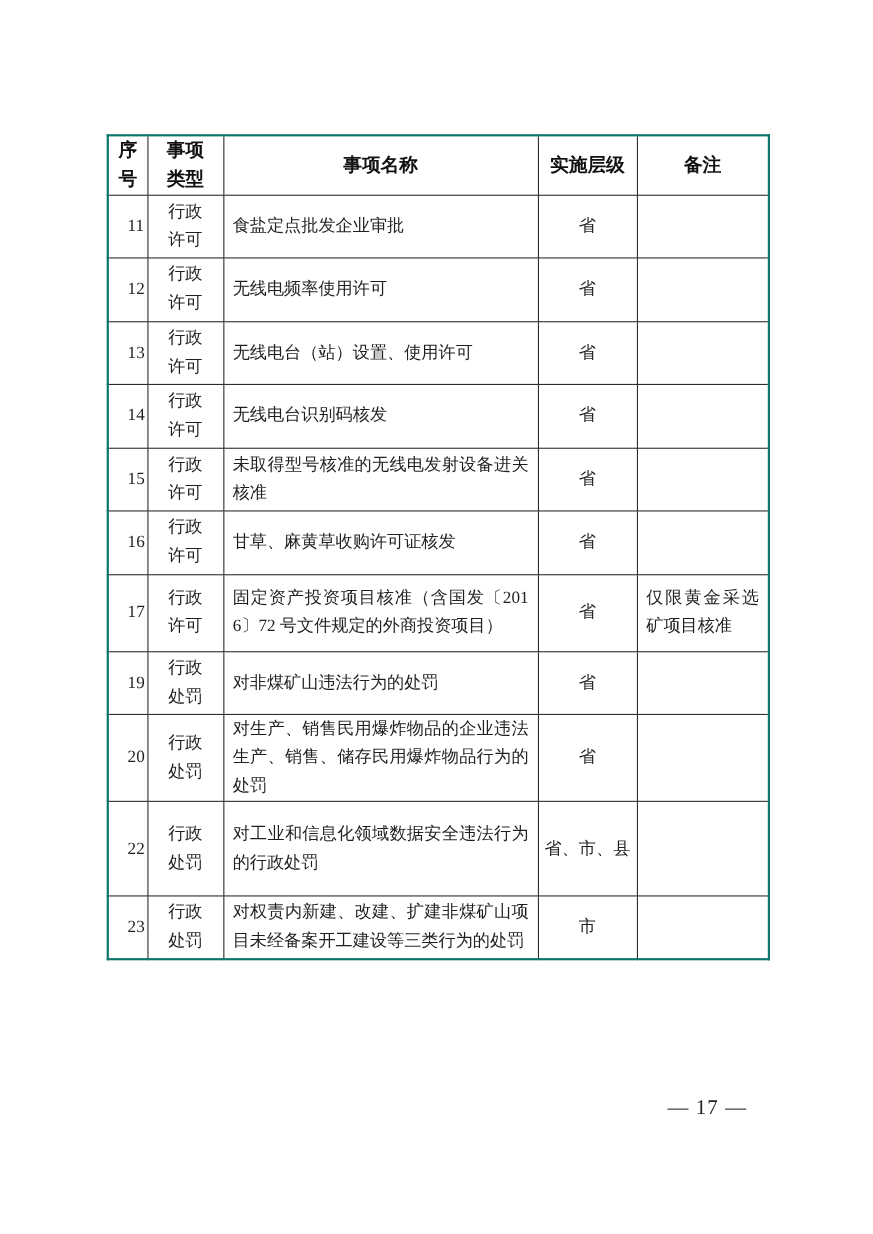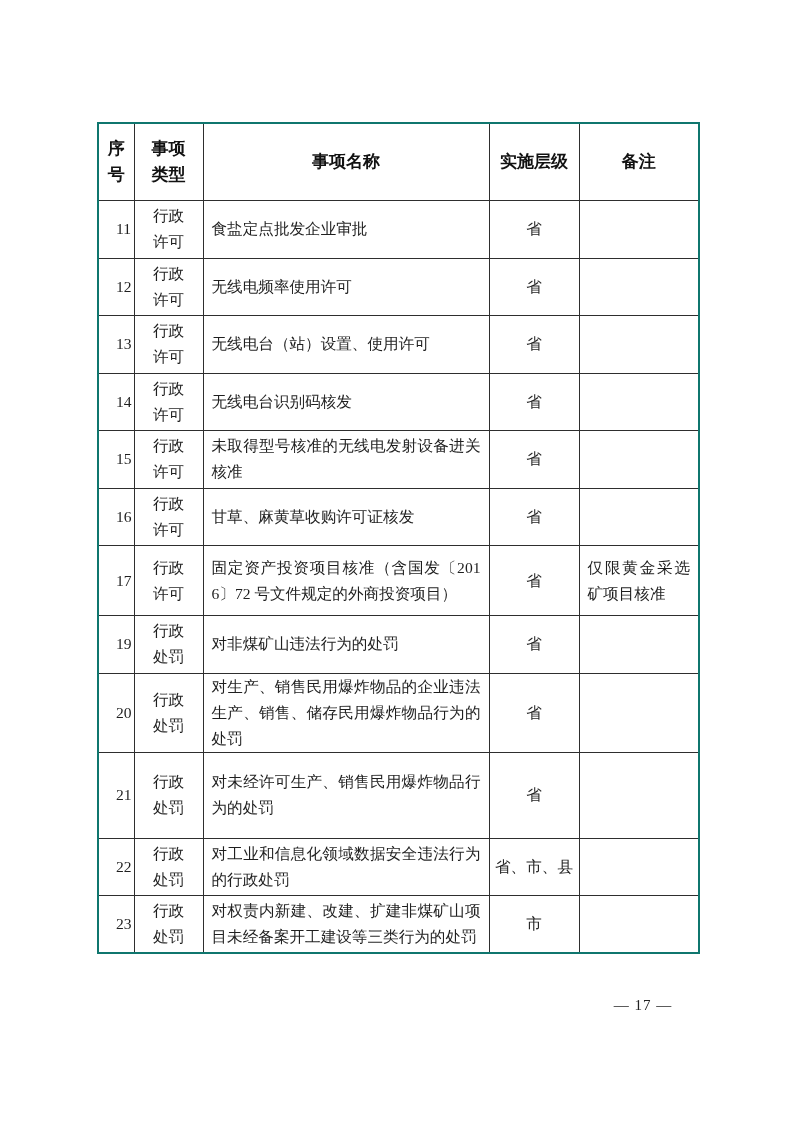--- a/index.html
+++ b/index.html
@@ -33,21 +33,21 @@
   .items tbody tr:nth-child(13) { height: 69px; }
   .items th {
     font-family: "Liberation Sans", sans-serif;
     font-size: 17px;
     font-weight: bold;
     line-height: 26px;
     text-align: center;
     padding: 0 2px;
     color: #111;
   }
-  .items th:nth-child(2) { padding: 12px 11px; }
+  .items th:nth-child(2) { padding: 0 11px; }
   .items td {
     font-size: 15.6px;
     line-height: 26px;
     color: #1f1f1f;
   }
   .c-no    { text-align: center; padding: 0 17px; }
   .c-type  { text-align: center; padding: 0 11px; }
   .c-name  { text-align: justify; text-justify: inter-ideograph; padding: 0 8px; word-break: break-all; }
   .c-level { text-align: center; padding: 0 2px; }
   .c-remark {
@@ -58,21 +58,21 @@
     text-justify: inter-ideograph;
     line-height: 27px;
     color: #111;
   }
   .page-number {
     position: absolute;
     left: 588px;
     top: 997px;
     width: 110px;
     text-align: center;
-    font-size: 15px;
+    font-size: 19px;
     letter-spacing: 1px;
     color: #222;
   }
 </style>
 </head>
 <body>
 
 <div class="page">
 
   <table class="items">
@@ -150,27 +150,20 @@
     <td class="c-remark"></td>
   </tr>
         <tr>
     <td class="c-no">20</td>
     <td class="c-type">行政处罚</td>
     <td class="c-name">对生产、销售民用爆炸物品的企业违法生产、销售、储存民用爆炸物品行为的处罚</td>
     <td class="c-level">省</td>
     <td class="c-remark"></td>
   </tr>
         <tr>
-    <td class="c-no">21</td>
-    <td class="c-type">行政处罚</td>
-    <td class="c-name">对未经许可生产、销售民用爆炸物品行为的处罚</td>
-    <td class="c-level">省</td>
-    <td class="c-remark"></td>
-  </tr>
-        <tr>
     <td class="c-no">22</td>
     <td class="c-type">行政处罚</td>
     <td class="c-name">对工业和信息化领域数据安全违法行为的行政处罚</td>
     <td class="c-level">省、市、县</td>
     <td class="c-remark"></td>
   </tr>
         <tr>
     <td class="c-no">23</td>
     <td class="c-type">行政处罚</td>
     <td class="c-name">对权责内新建、改建、扩建非煤矿山项目未经备案开工建设等三类行为的处罚</td>

